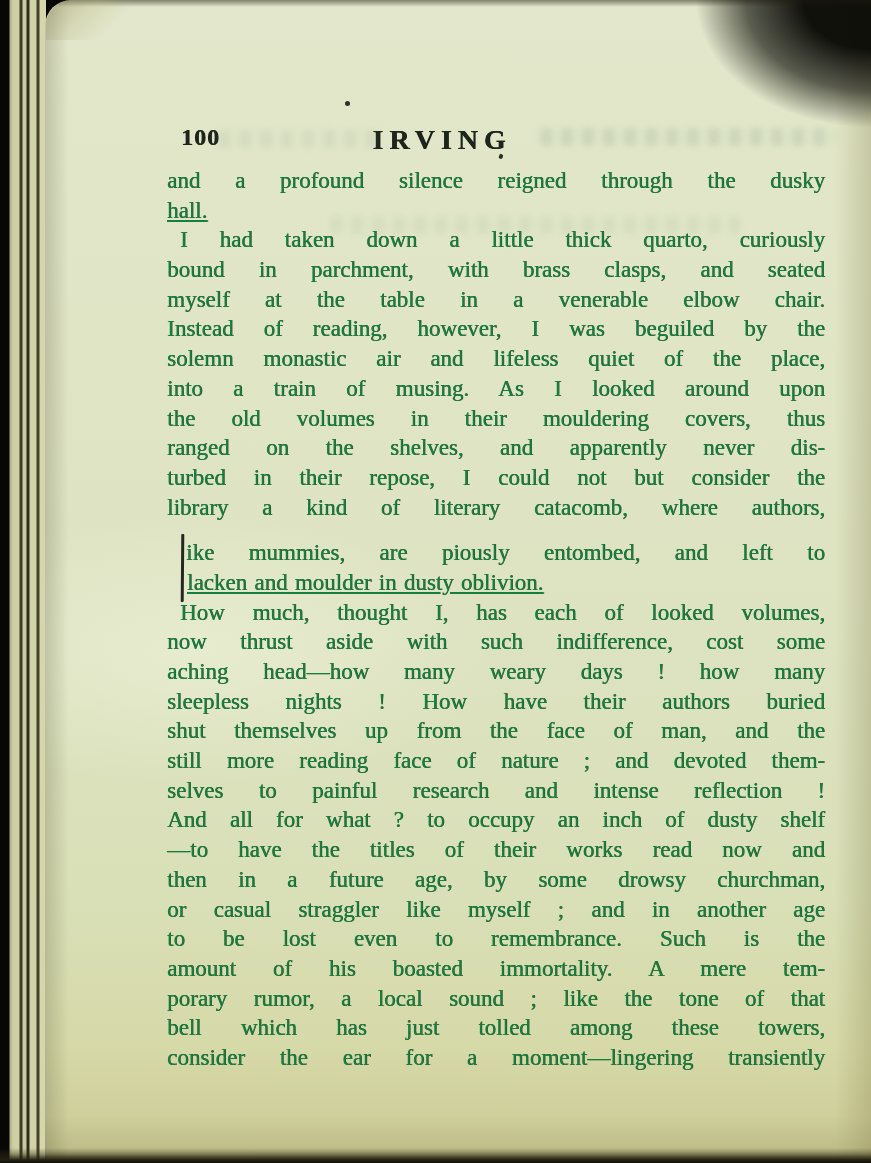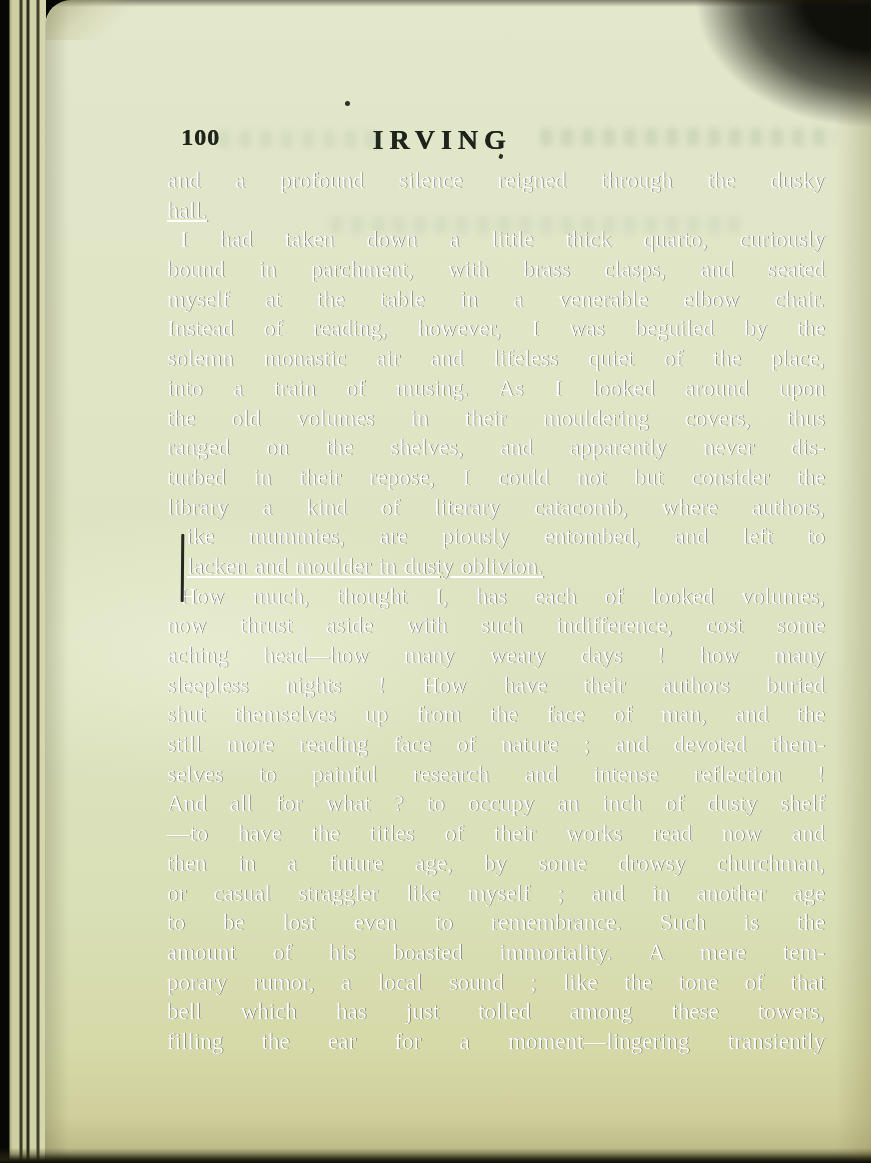--- a/index.html
+++ b/index.html
@@ -58,21 +58,21 @@
     position:absolute;height:18px;border-radius:4px;
     background:repeating-linear-gradient(90deg, rgba(118,148,120,0.55) 0 11px, rgba(118,148,120,0.06) 13px 21px);
     filter:blur(3px);
   }
   .ghost-head-right{left:540px;top:128px;width:296px;opacity:0.34;}
   .ghost-head-left{left:218px;top:130px;width:160px;opacity:0.22;}
   .ghost-under-hall{left:330px;top:216px;width:410px;opacity:0.18;}
   
   .text-block{
     position:absolute;left:167px;top:166px;width:658px;
-    color:#ffffff;font-size:23px;line-height:29.7px;
+    color:#15803d;font-size:23px;line-height:29.7px;
     word-spacing:1.5px;
     text-shadow:0.5px 0 0 rgba(34,41,33,0.85);
   }
   .line{
     text-align:justify;
     -moz-text-align-last:justify;
     text-align-last:justify;
     height:29.7px;overflow:visible;
   }
   .line.no-justify{text-align:left;-moz-text-align-last:left;text-align-last:left;text-decoration:underline;}
@@ -107,37 +107,37 @@
     <div class="line" style="text-indent: 13px;">I had taken down a little thick quarto, curiously</div>
     <div class="line">bound in parchment, with brass clasps, and seated</div>
     <div class="line">myself at the table in a venerable elbow chair.</div>
     <div class="line">Instead of reading, however, I was beguiled by the</div>
     <div class="line">solemn monastic air and lifeless quiet of the place,</div>
     <div class="line">into a train of musing. As I looked around upon</div>
     <div class="line">the old volumes in their mouldering covers, thus</div>
     <div class="line">ranged on the shelves, and apparently never dis-</div>
     <div class="line">turbed in their repose, I could not but consider the</div>
     <div class="line">library a kind of literary catacomb, where authors,</div>
-    <div class="line" style="text-indent: 19px;">ike mummies, are piously entombed, and left to</div>
+    <div class="line" style="text-indent: 19px; margin-top: 16px;">ike mummies, are piously entombed, and left to</div>
     <div class="line no-justify" style="text-indent: 20px;">lacken and moulder in dusty oblivion.</div>
     <div class="line" style="text-indent: 13px;">How much, thought I, has each of looked volumes,</div>
     <div class="line">now thrust aside with such indifference, cost some</div>
     <div class="line">aching head—how many weary days ! how many</div>
     <div class="line">sleepless nights ! How have their authors buried</div>
     <div class="line">shut themselves up from the face of man, and the</div>
     <div class="line">still more reading face of nature ; and devoted them-</div>
     <div class="line">selves to painful research and intense reflection !</div>
     <div class="line">And all for what ? to occupy an inch of dusty shelf</div>
     <div class="line">—to have the titles of their works read now and</div>
     <div class="line">then in a future age, by some drowsy churchman,</div>
     <div class="line">or casual straggler like myself ; and in another age</div>
     <div class="line">to be lost even to remembrance. Such is the</div>
     <div class="line">amount of his boasted immortality. A mere tem-</div>
     <div class="line">porary rumor, a local sound ; like the tone of that</div>
     <div class="line">bell which has just tolled among these towers,</div>
-    <div class="line">filling the ear for a moment—lingering transiently</div>
+    <div class="line">consider the ear for a moment—lingering transiently</div>
   </div>
 
 <div class="artifact-bar"></div>
 <div class="speck speck-a"></div>
 <div class="speck speck-b"></div>
 
 <div class="bottom-strip"></div>
 
 </body></html>

